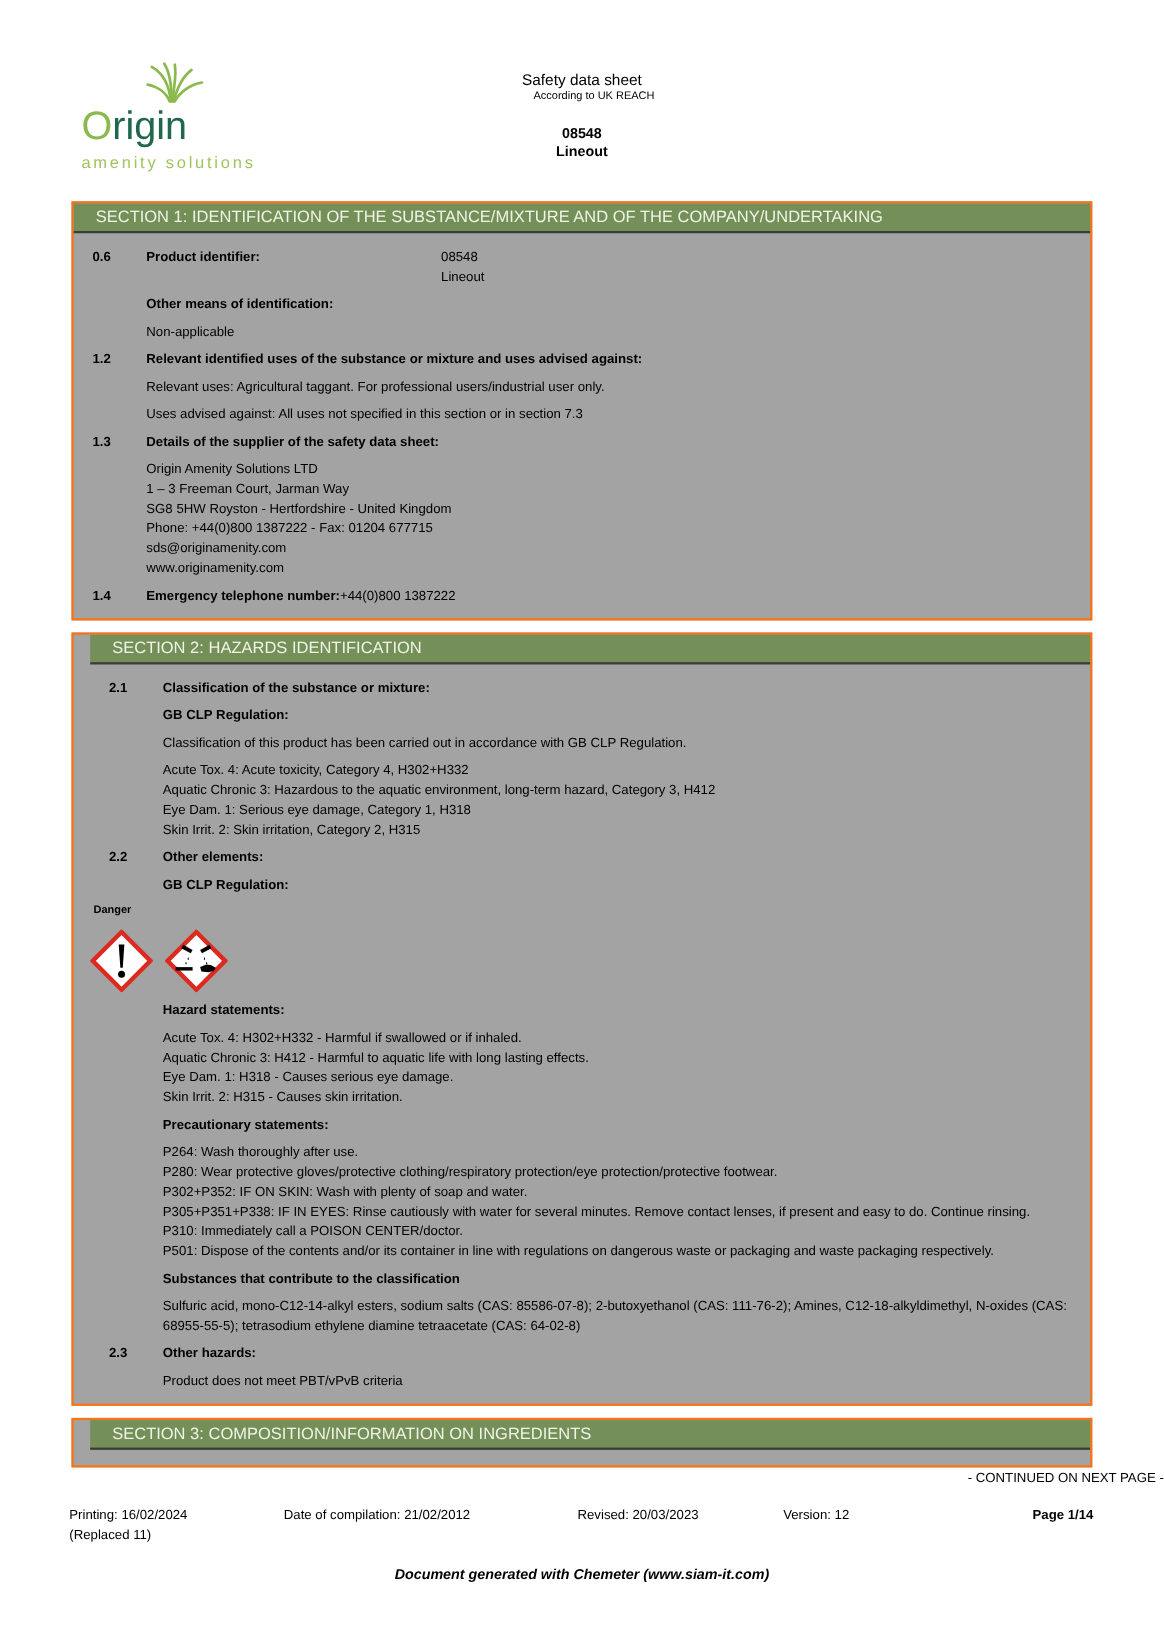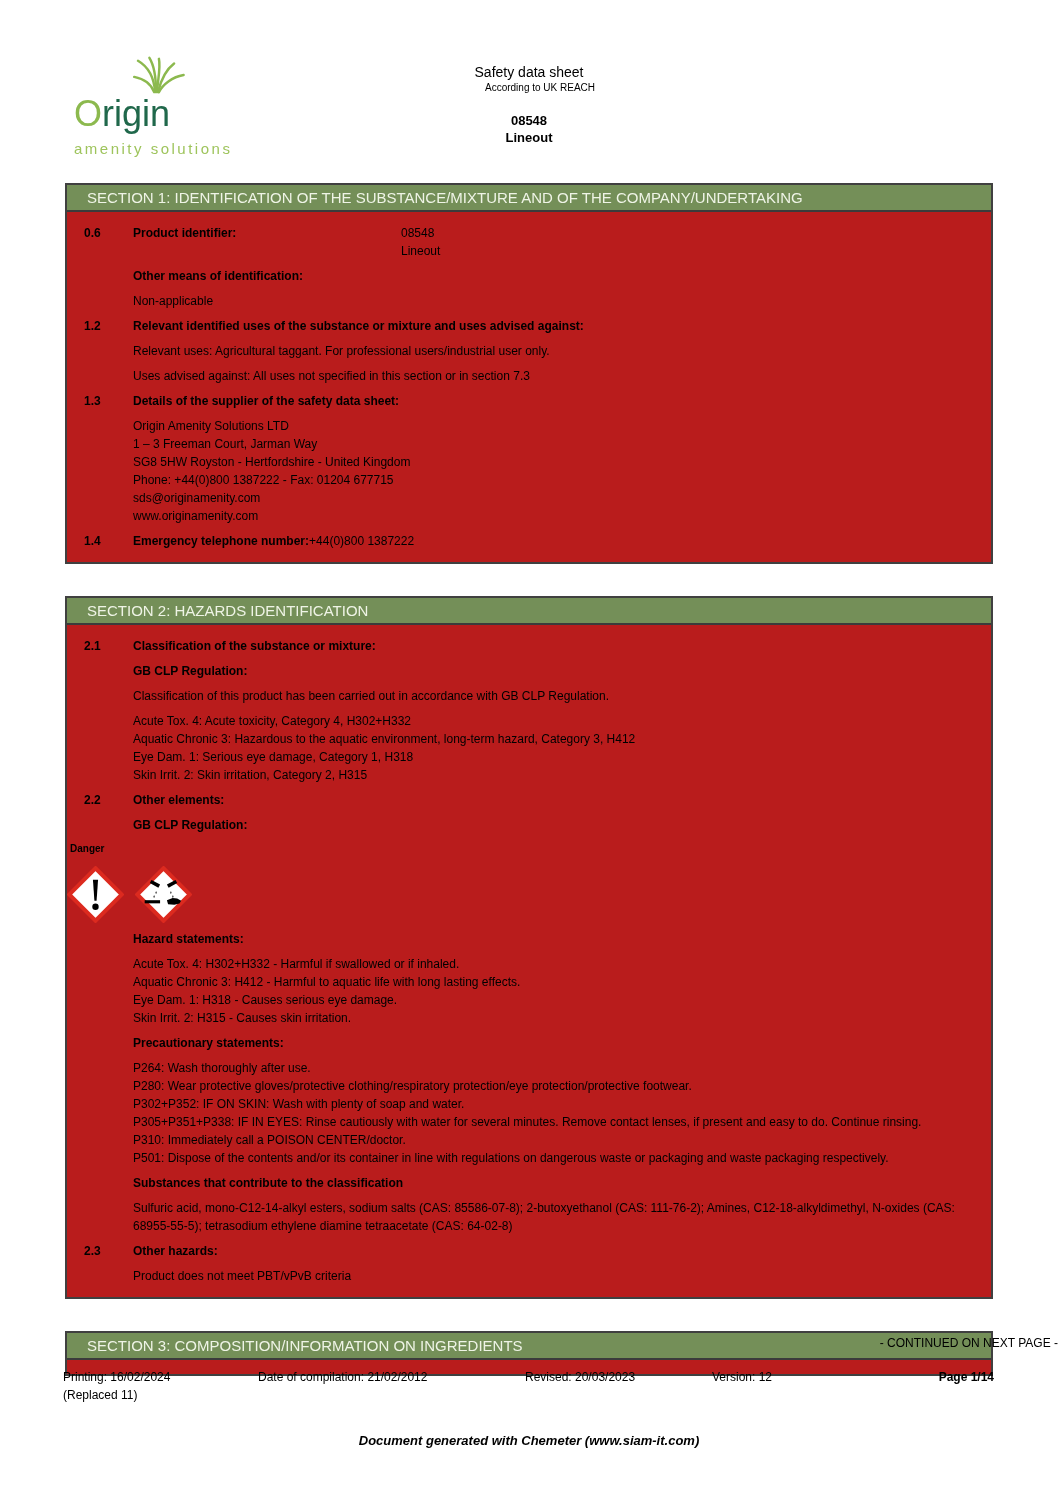--- a/index.html
+++ b/index.html
@@ -17,22 +17,22 @@
   .logo-word { font-size:36px; line-height:40px; letter-spacing:0px; font-weight:normal; }
   .logo-o { color:#8CB94E; }
   .logo-rest { color:#20684B; }
   .logo-tagline { margin-top:6px; font-size:15px; letter-spacing:2.5px; color:#9EC45C; }
   .head-center { position:absolute; left:0; right:0; top:64px; text-align:center; }
   .hc-title { font-size:14px; line-height:17px; }
   .hc-sub { font-size:10px; line-height:14px;padding-left:22px; }
   .hc-code { margin-top:17px; font-size:13px; font-weight:bold; line-height:17px; }
   .hc-name { font-size:13px; font-weight:bold; line-height:17px; }
   
-  .section { margin:0 65px; border:2px solid #404040; background:#b91c1c; }
-  .section + .section { margin-top:32px; }
+  .section { margin:0 65px; border:2px solid #f97316; background:#a3a3a3; }
+  .section + .section { margin-top:11px;padding-left:15px; }
   .sec-bar {
     background:#748F58; border-bottom:2px solid #3B3B3B;
     color:#EFF4E6; font-size:15px; line-height:17px;
     padding:4px 10px 4px 20px;
   }
   .sec-body { padding:10px 0 12px 0; }
   .row { display:flex; margin-top:7px; }
   .row.first { margin-top:2px; }
   .num { width:66px; padding-left:17px; font-weight:bold; flex:0 0 66px; }
   .rcontent { flex:1; padding-right:14px; }
@@ -48,21 +48,21 @@
   .footer { position:absolute; left:0; top:1334px; width:100%; }
   .continued { text-align:right; font-size:12px; }
   .foot-row { position:relative; height:36px; margin-top:16px; font-size:12px; }
   .fi { position:absolute; top:0; white-space:nowrap; }
   .fi-printing { left:63px; }
   .fi-replaced { left:63px; top:18px; }
   .fi-compilation { left:258px; }
   .fi-revised { left:525px; }
   .fi-version { left:712px; }
   .fi-page { right:64px; font-weight:bold; }
-  .generated { text-align:center; font-size:13px; font-weight:bold; font-style:italic; margin-top:28px; }
+  .generated { text-align:center; font-size:13px; font-weight:bold; font-style:italic; margin-top:18px; }
 </style>
 </head>
 <body>
 
 <div class="page">
 
   <div class="doc-header">
     <div class="logo">
       <svg class="logo-spray" viewBox="0 0 64 40" width="62" height="38">
         <g fill="none" stroke="#8CB94E" stroke-width="2.6" stroke-linecap="round">

